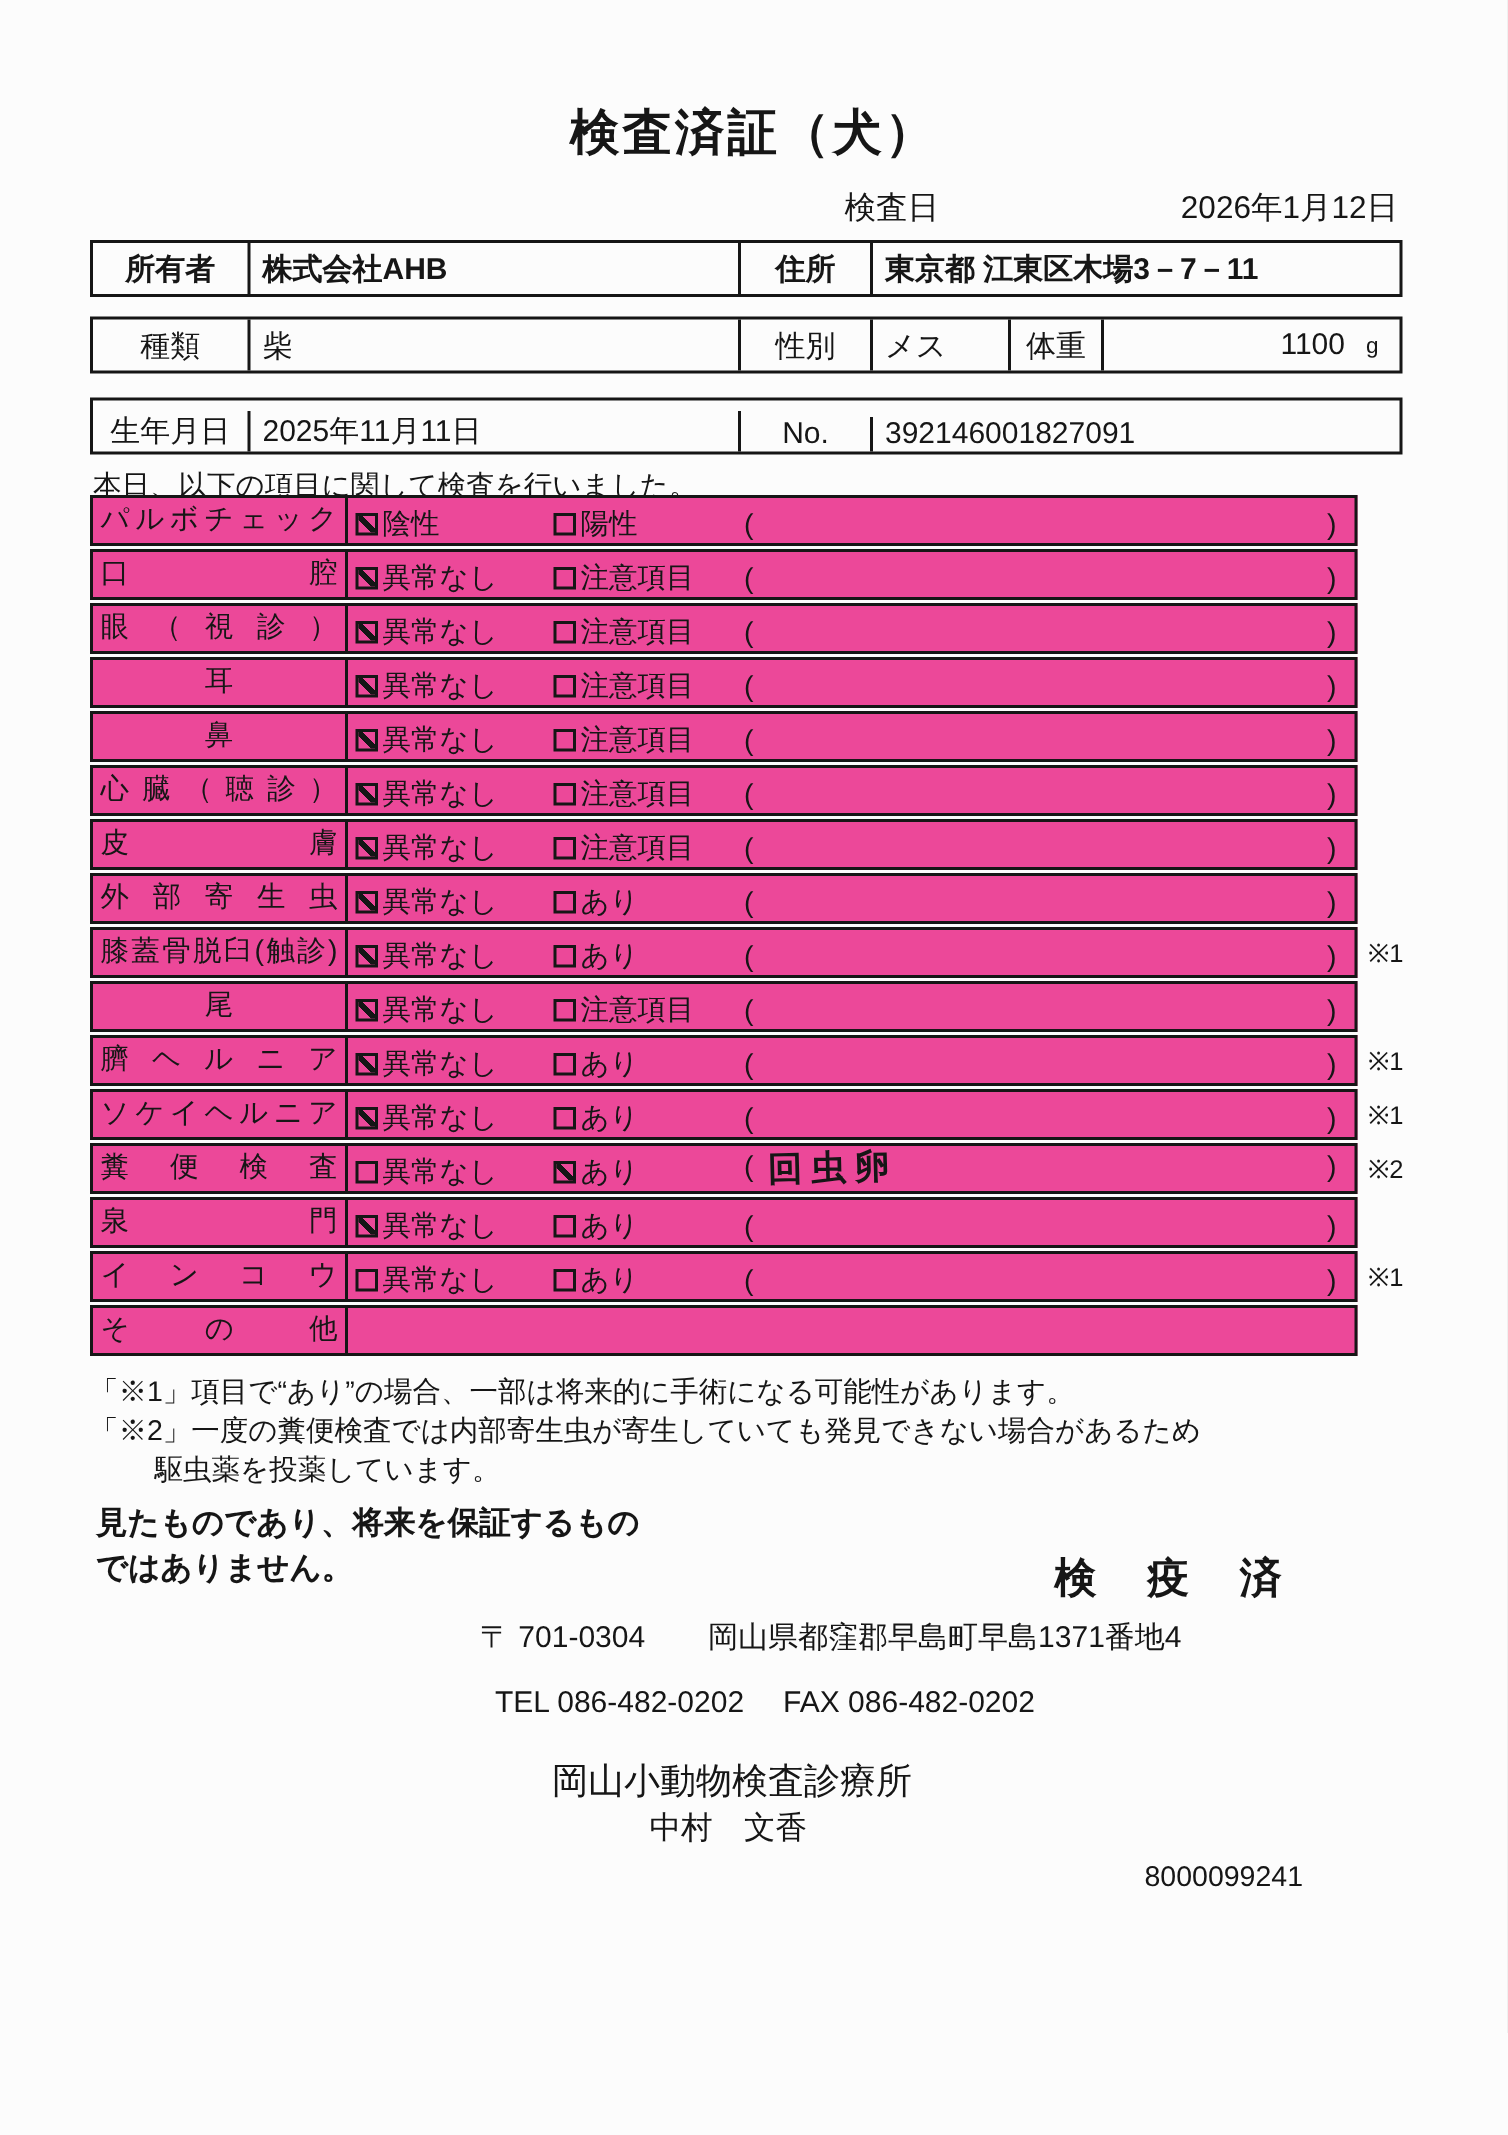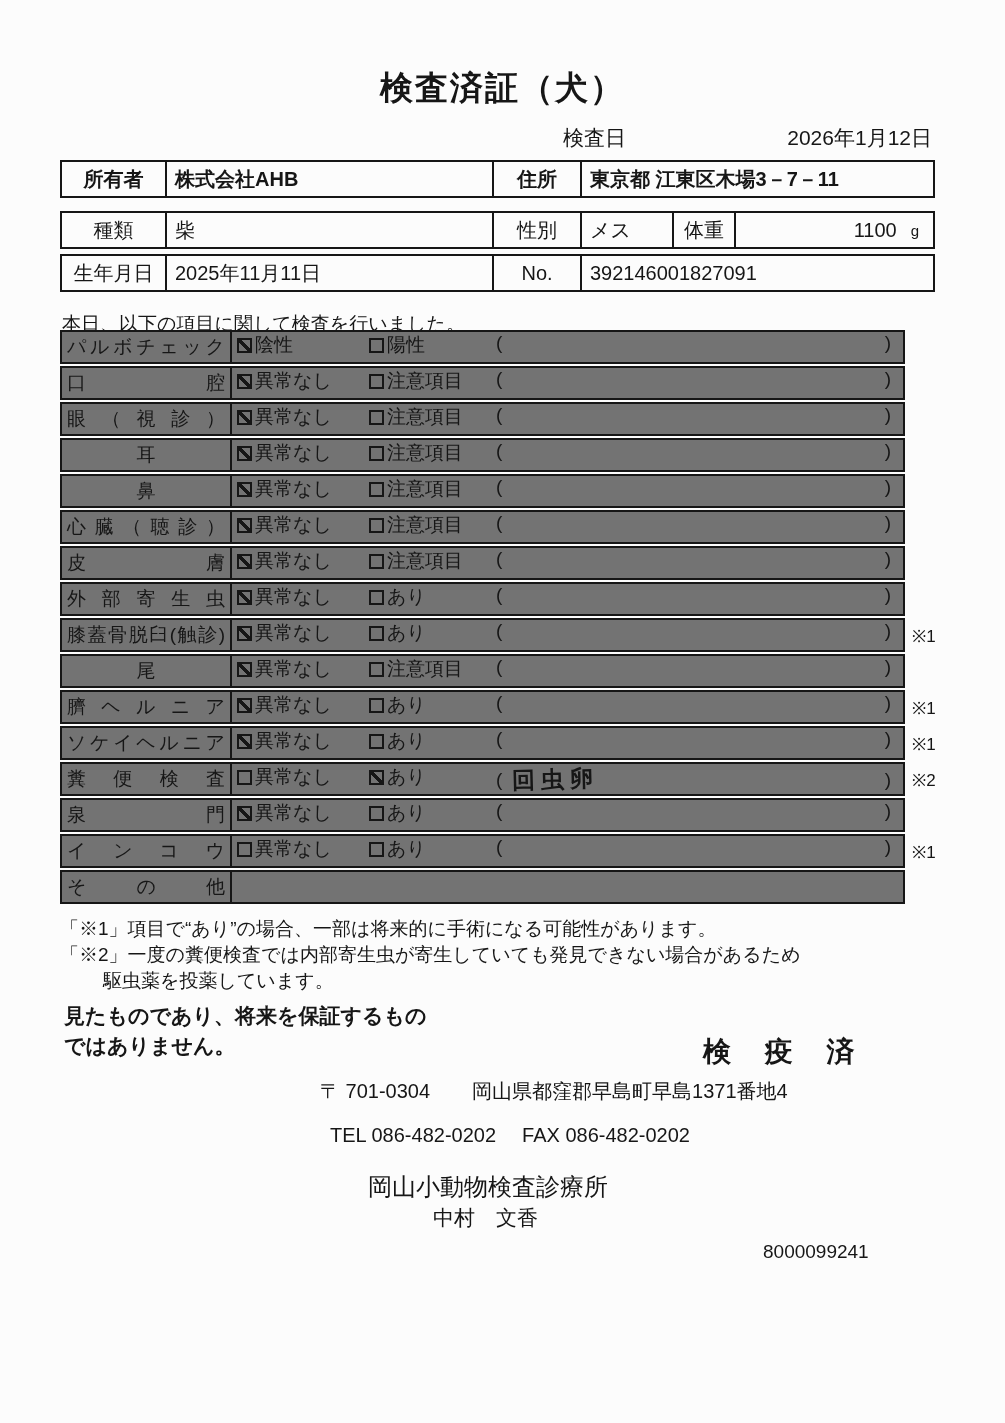--- a/index.html
+++ b/index.html
@@ -34,36 +34,36 @@
   .w-label { width:105px; flex:none; }
   .w-val1  { width:327px; flex:none; }
   .w-key2  { width:88px;  flex:none; }
   .w-sex   { width:92px;  flex:none; }
   .w-wkey  { width:62px;  flex:none; }
   .w-rest  { flex:1; }
   .weight-cell { justify-content:flex-end; padding-right:14px; }
   .weight-cell .unit { font-size:15px; margin-left:14px; }
   .row-owner { top:160px;font-weight:bold; }
   .row-breed { top:211px; }
-  .row-birth { top:254px; }
+  .row-birth { top:265px;align-items:flex-end; }
   .intro { position:absolute; top:311px; left:62px; font-size:19px; }
   
   .checklist { position:absolute; top:330px; left:60px; width:845px; }
   .c-row {
     position:relative; height:34px; margin-bottom:2px;
     border:2px solid #161616; display:flex; align-items:stretch;
-    font-size:19px; background:#737373;
+    font-size:19px; background:#ec4899;
   }
   .c-label {
     width:170px; flex:none; border-right:2px solid #161616;
     padding:0 5px; line-height:30px; overflow:hidden; white-space:nowrap;
     text-align:justify; text-align-last:justify;
   }
   .c-label.center { text-align:center; text-align-last:center; }
-  .c-body { flex:1; display:flex; align-items:flex-start; padding-left:5px; }
+  .c-body { flex:1; display:flex; align-items:flex-end; padding-left:5px; }
   .c-opt { display:inline-flex; align-items:center; flex:none; }
   .c-opt.o1 { width:132px; }
   .c-opt.o2 { width:127px; }
   .cb {
     width:15px; height:15px; flex:none;
     border:2px solid #161616; margin-right:3px; display:inline-block;
   }
   .cb.checked {
     background:linear-gradient(to top right,
       transparent calc(50% - 2px), #161616 calc(50% - 2px),

